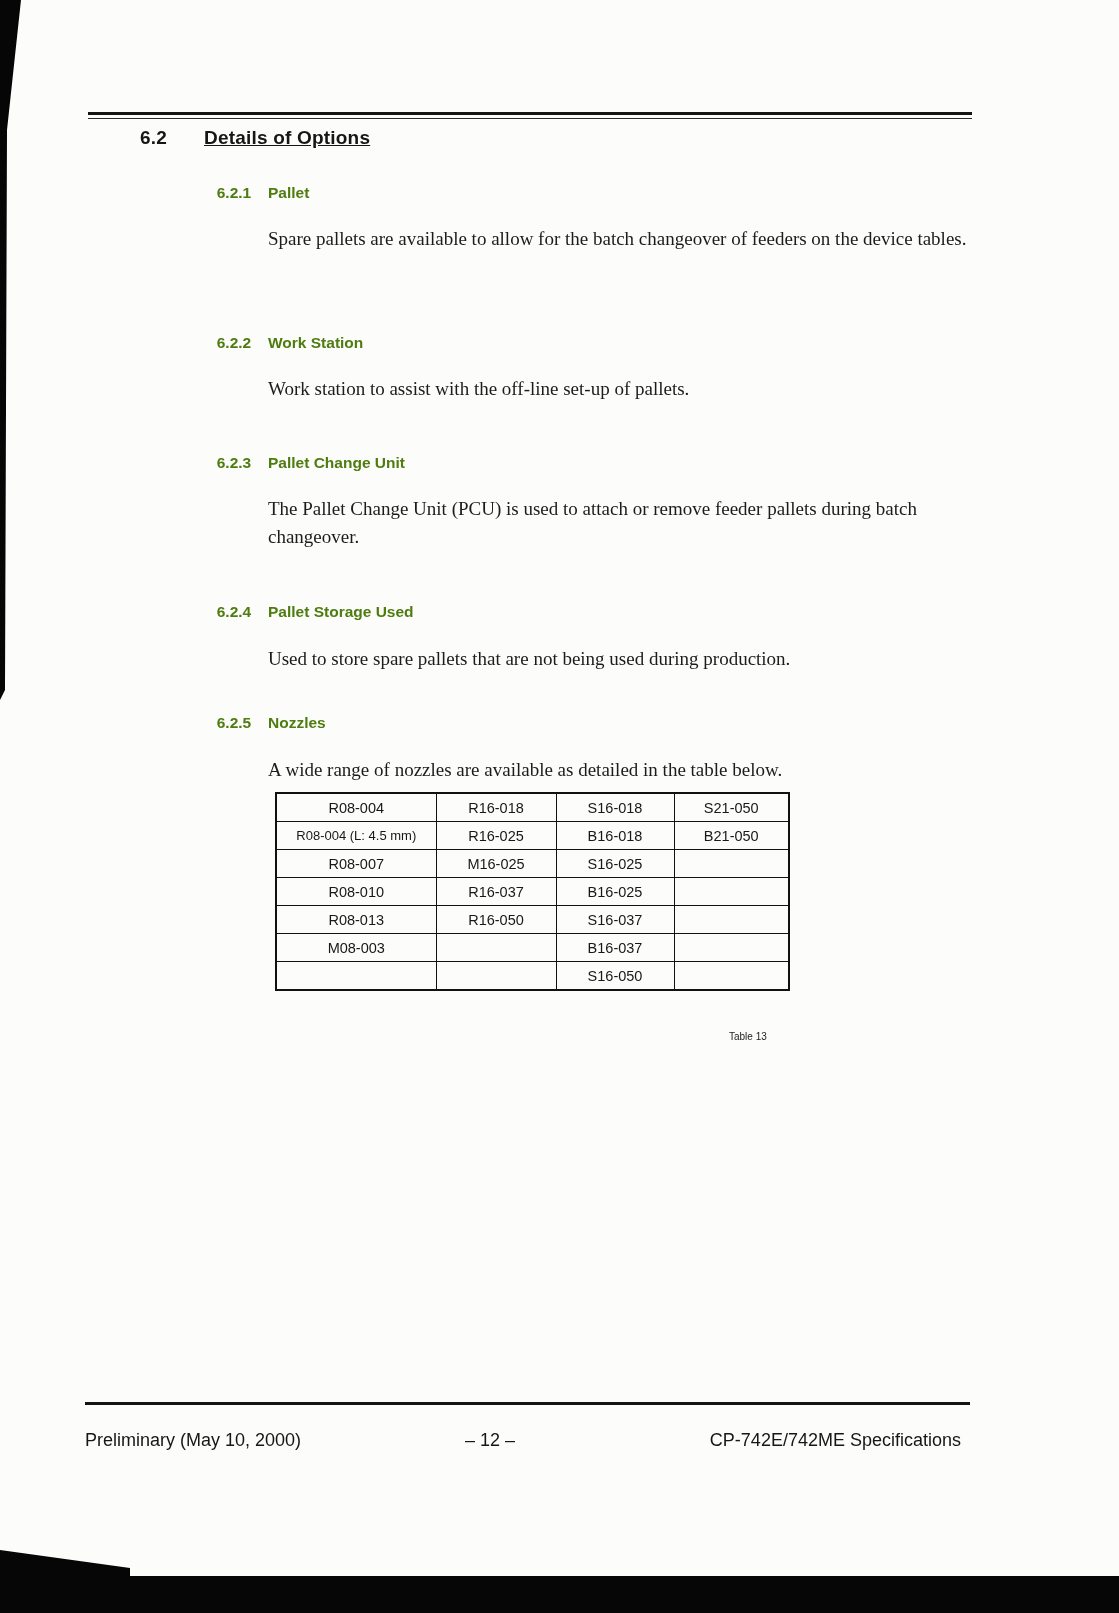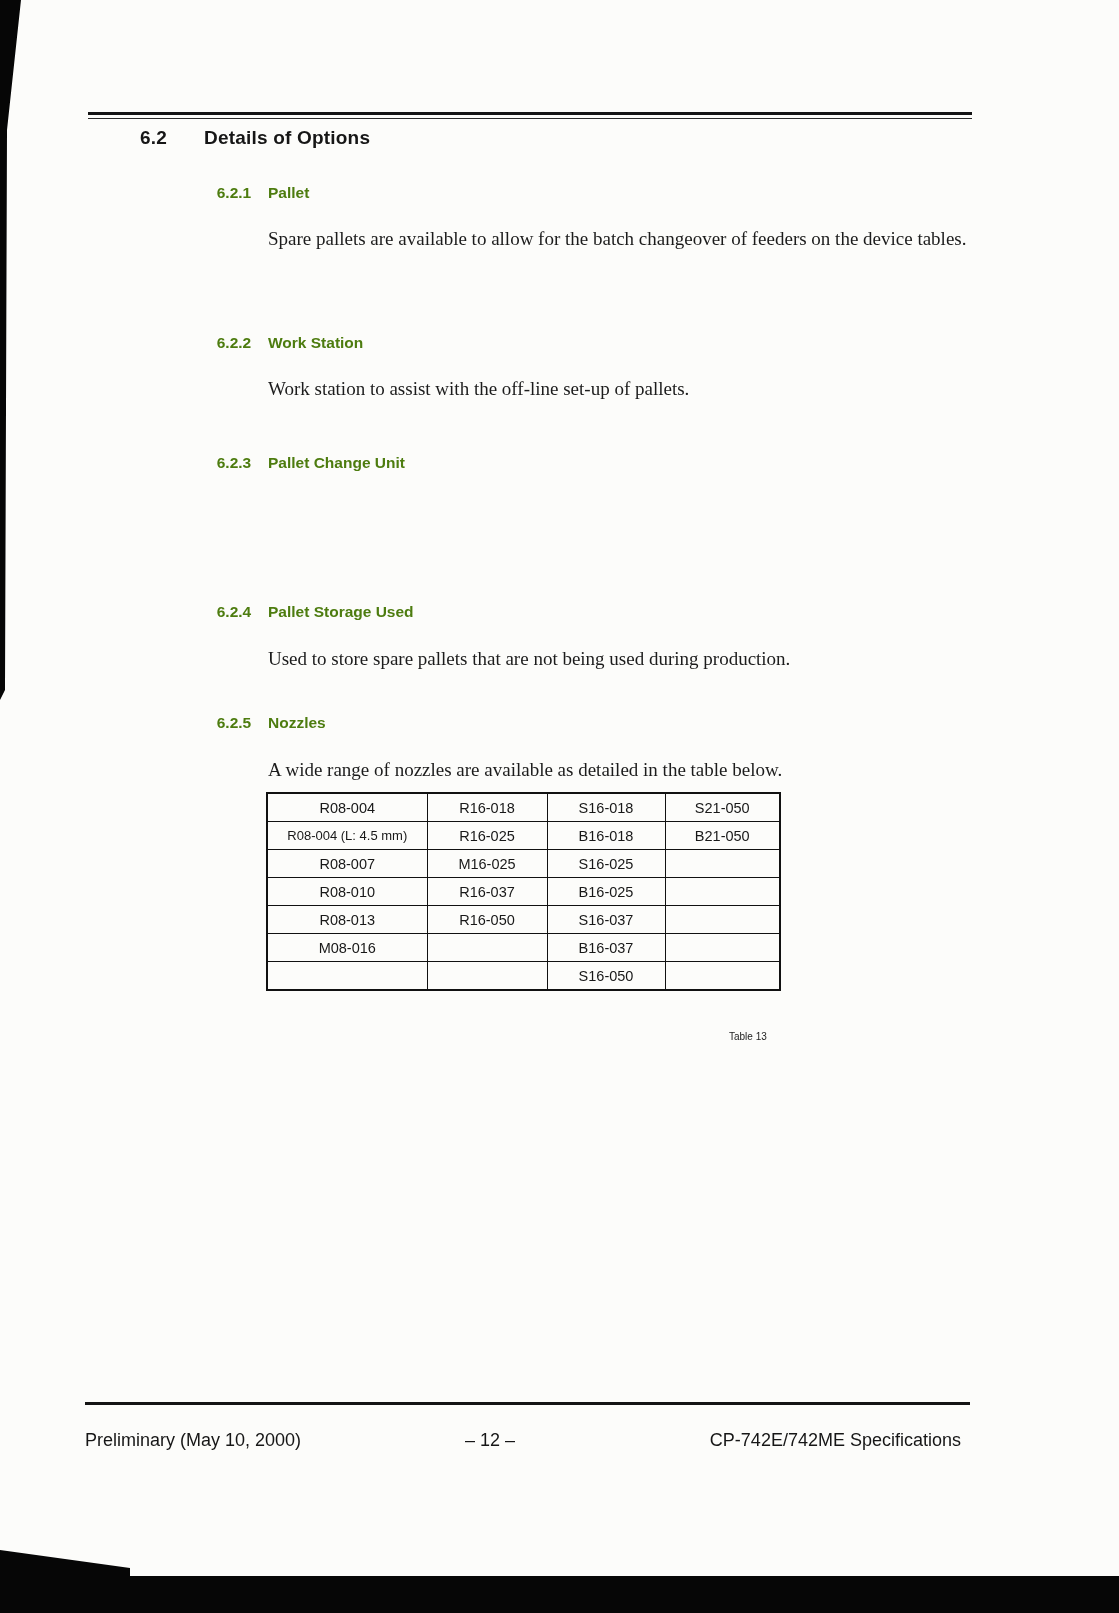--- a/index.html
+++ b/index.html
@@ -27,36 +27,36 @@
     background:#060606;
     clip-path:polygon(0 0, 130px 18px, 130px 30px, 0 30px);
   }
 
   
   .top-rule-thick { position:absolute; left:88px; top:112px; width:884px; height:3px; background:#141414; }
   .top-rule-thin  { position:absolute; left:88px; top:118px; width:884px; height:1px; background:#2a2a2a; }
   .footer-rule    { position:absolute; left:85px; top:1402px; width:885px; height:3px; background:#141414; }
 
   
-  .section-heading { position:absolute; top:127px; left:140px; font-weight:bold; font-size:19px; color:#161616; letter-spacing:0.2px; }
+  .section-heading { position:absolute; top:127px; left:140px; font-weight:bold; font-size:19px; color:#161616; letter-spacing:0.2px;text-decoration:underline; }
   .section-heading .num { display:inline-block; width:64px; }
 
   .sub-heading { position:absolute; left:200px; font-weight:bold; font-size:15.5px; color:#4d7c0f;text-align:center; }
   .sub-heading .num { display:inline-block; width:68px; font-weight:bold; }
 
   
   .body-text {
     position:absolute; left:268px; width:700px;
     font-family:"Liberation Serif", serif;
     font-size:19px; line-height:28px; color:#1c1c1c;
   }
 
   
   .nozzle-table {
-    position:absolute; left:266px; top:792px;
+    position:absolute; left:275px; top:792px;
     border-collapse:collapse;
     border:2.5px solid #111;
     font-family:"Liberation Sans", sans-serif;
   }
   .nozzle-table td {
     border:1.5px solid #111;
     height:27px;
     text-align:center;
     vertical-align:middle;
     font-size:14.5px;
@@ -98,20 +98,21 @@
   <div class="body-text" style="top:225px">Spare pallets are available to allow for the batch changeover of feeders on the device tables.</div>
 
   <div class="sub-heading" style="top:334px">
     <span class="num">6.2.2</span><span>Work Station</span>
   </div>
   <div class="body-text" style="top:375px">Work station to assist with the off-line set-up of pallets.</div>
 
   <div class="sub-heading" style="top:454px">
     <span class="num">6.2.3</span><span>Pallet Change Unit</span>
   </div>
+  <div class="body-text" style="top:495px">The Pallet Change Unit (PCU) is used to attach or remove feeder pallets during batch changeover.</div>
 
   <div class="sub-heading" style="top:603px">
     <span class="num">6.2.4</span><span>Pallet Storage Used</span>
   </div>
   <div class="body-text" style="top:645px">Used to store spare pallets that are not being used during production.</div>
 
   <div class="sub-heading" style="top:714px">
     <span class="num">6.2.5</span><span>Nozzles</span>
   </div>
   <div class="body-text" style="top:756px">A wide range of nozzles are available as detailed in the table below.</div>
@@ -148,21 +149,21 @@
         <td>B16-025</td>
         <td></td>
       </tr>
       <tr>
         <td>R08-013</td>
         <td>R16-050</td>
         <td>S16-037</td>
         <td></td>
       </tr>
       <tr>
-        <td>M08-016</td>
+        <td>M08-003</td>
         <td></td>
         <td>B16-037</td>
         <td></td>
       </tr>
       <tr>
         <td></td>
         <td></td>
         <td>S16-050</td>
         <td></td>
       </tr>

